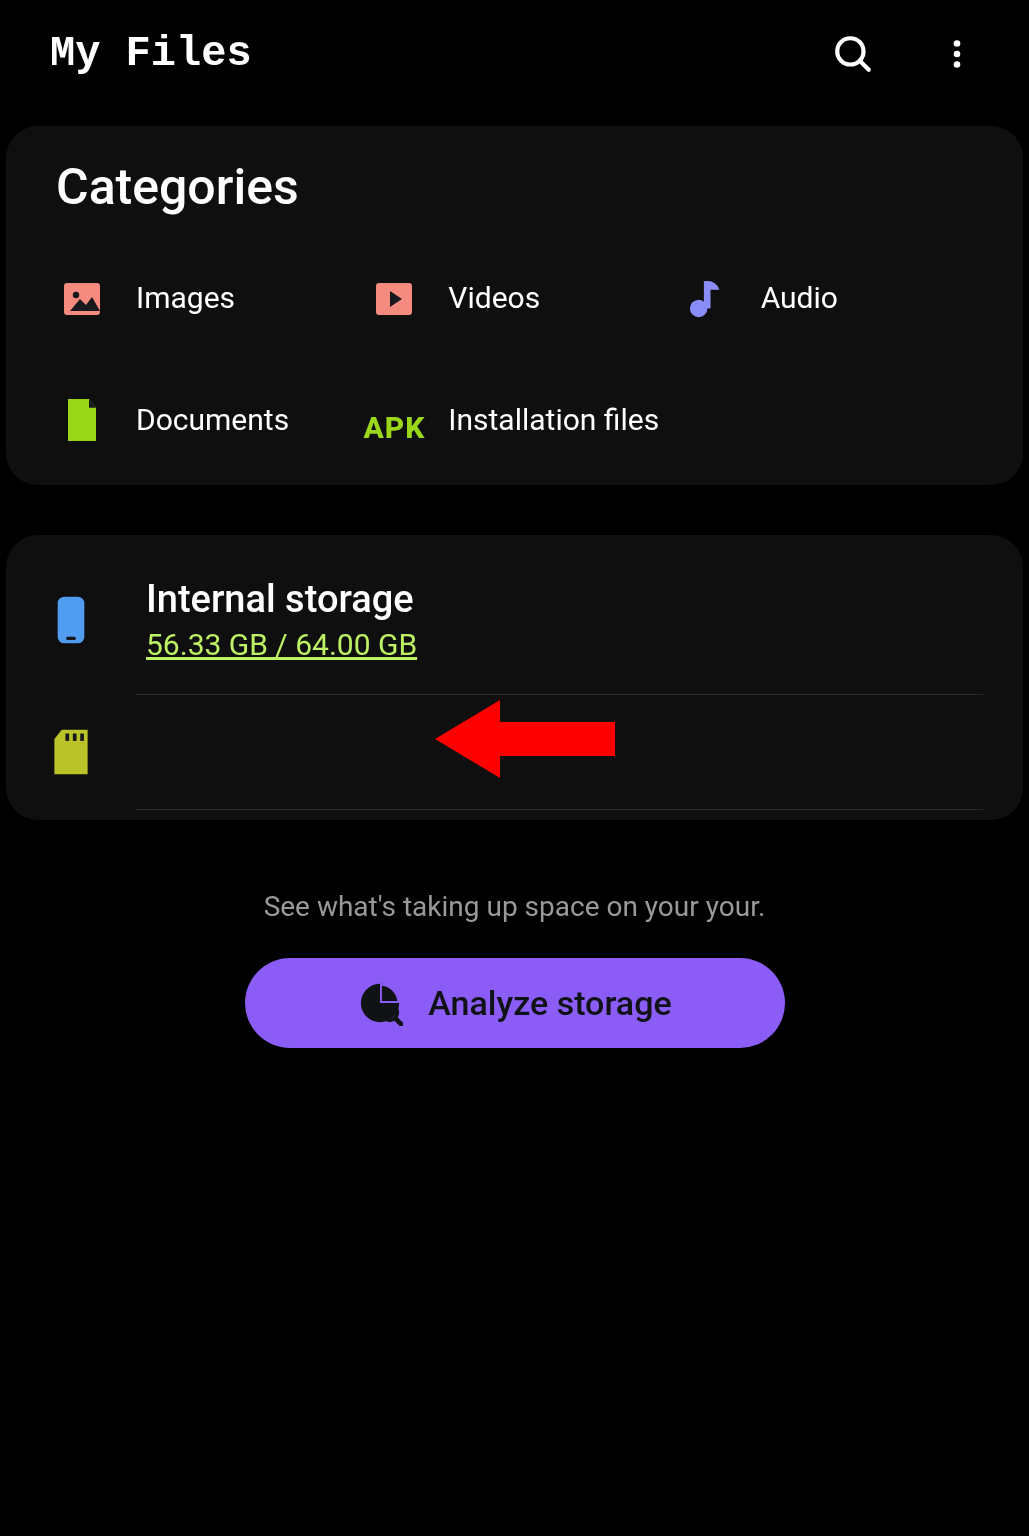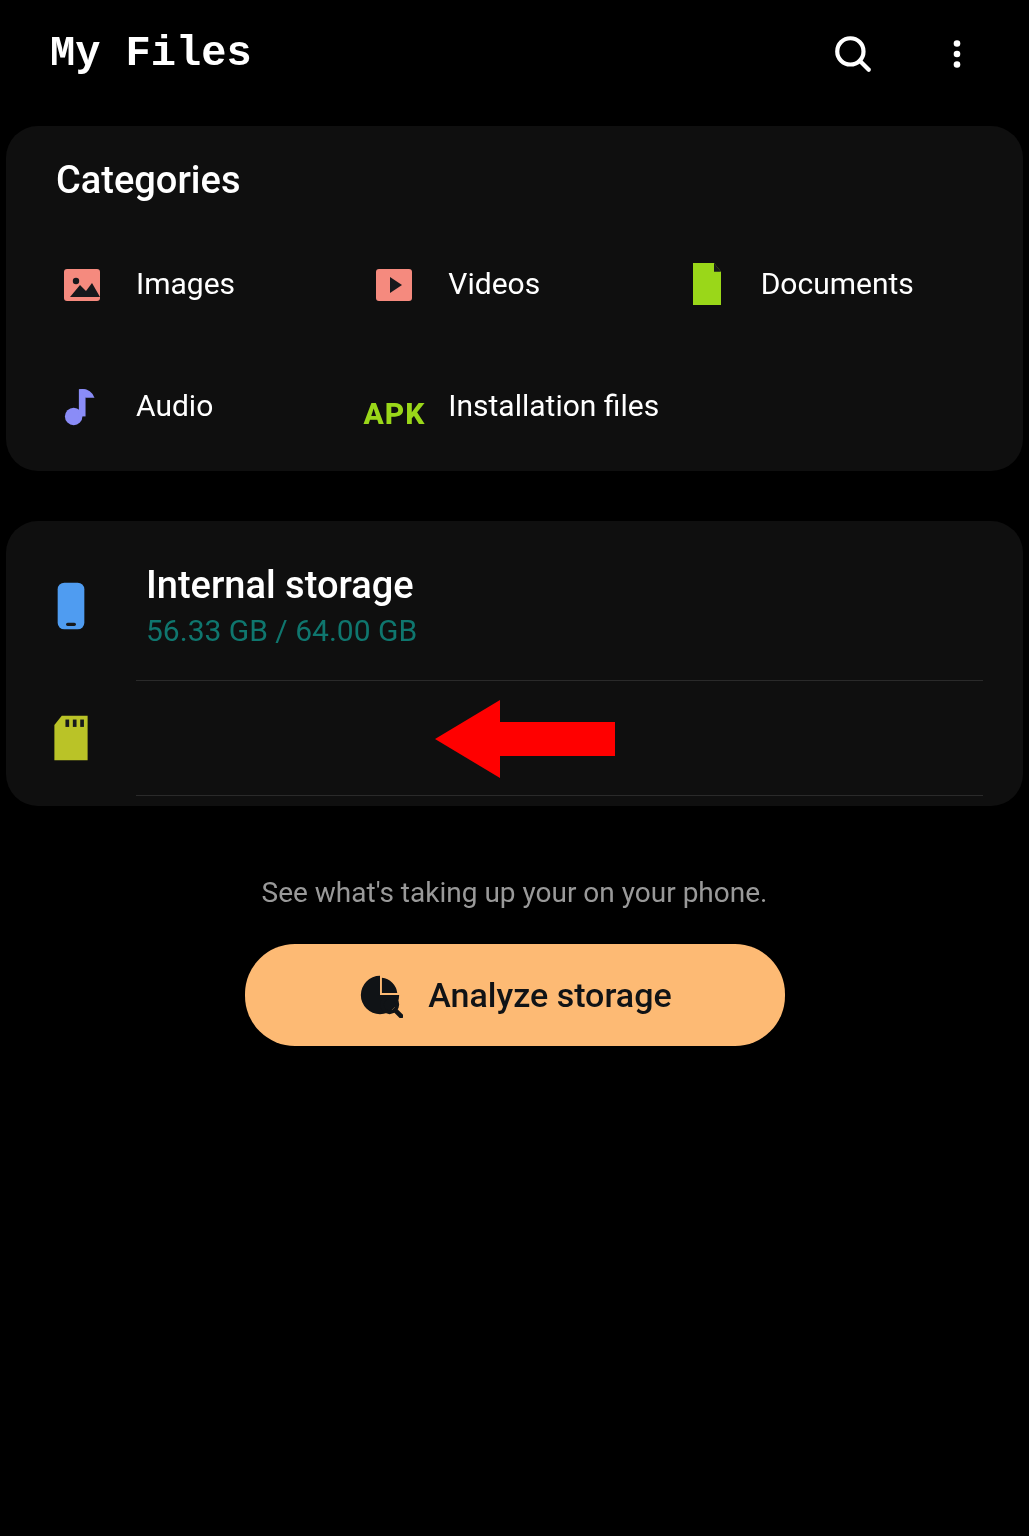--- a/index.html
+++ b/index.html
@@ -37,21 +37,21 @@
     justify-content: center;
     cursor: pointer;
   }
   .card {
     background: #0f0f0f;
     border-radius: 32px;
     margin: 8px 6px;
     padding: 32px 50px 40px 50px;
   }
   .section-title {
-    font-size: 38px;
+    font-size: 50px;
     font-weight: 500;
     color: #ffffff;
     margin-bottom: 45px;
   }
   .categories-grid {
     display: grid;
     grid-template-columns: repeat(3, 1fr);
     row-gap: 70px;
     column-gap: 20px;
     padding: 10px 0 0 0;
@@ -105,37 +105,38 @@
     flex-direction: column;
     gap: 6px;
   }
   .storage-title {
     font-size: 38px;
     font-weight: 500;
     color: #ffffff;
   }
   .storage-sub {
     font-size: 30px;
-    color: #0f766e;
+    color: #bef264;
+    text-decoration: underline;
   }
   .footer-hint {
     text-align: center;
     color: #999999;
     font-size: 28px;
     margin: 70px 0 35px 0;
   }
   .analyze-btn {
     display: flex;
     align-items: center;
     justify-content: center;
     gap: 25px;
-    background: #fdba74;
+    background: #8b5cf6;
     color: #101316;
     width: 540px;
-    height: 102px;
+    height: 90px;
     margin: 0 auto;
     border-radius: 50px;
     font-size: 34px;
     font-weight: 500;
     cursor: pointer;
   }
   .apk-text {
     font-weight: 800;
     font-size: 30px;
     color: #9ad719;
@@ -190,37 +191,37 @@
         <svg width="48" height="48" viewBox="0 0 24 24" fill="#f58a7e">
           <rect x="3" y="4" width="18" height="16" rx="1.5"></rect>
           <path d="M10 8 L16 12 L10 16 Z" fill="#17191c"></path>
         </svg>
       </div>
       <div class="cat-label">Videos</div>
     </div>
 
     <div class="category-item">
       <div class="cat-icon">
-        <svg width="42" height="50" viewBox="0 0 24 28" fill="#9ad719">
-          <path d="M4 2 L16 2 L20 7 L20 26 L4 26 Z"></path>
-          <path d="M16 2 L16 7 L20 7 Z" fill="#17191c"></path>
-        </svg>
-      </div>
-      <div class="cat-label">Documents</div>
-    </div>
-
-    <div class="category-item">
-      <div class="cat-icon">
         <svg width="50" height="50" viewBox="0 0 24 24" fill="#8a8cf7">
           <circle cx="8" cy="17" r="4.2"></circle>
           <rect x="10.5" y="4" width="3.2" height="13"></rect>
           <path d="M10.5 4 Q16 3 18 8 L13.7 8 Z"></path>
         </svg>
       </div>
       <div class="cat-label">Audio</div>
+    </div>
+
+    <div class="category-item">
+      <div class="cat-icon">
+        <svg width="42" height="50" viewBox="0 0 24 28" fill="#9ad719">
+          <path d="M4 2 L16 2 L20 7 L20 26 L4 26 Z"></path>
+          <path d="M16 2 L16 7 L20 7 Z" fill="#17191c"></path>
+        </svg>
+      </div>
+      <div class="cat-label">Documents</div>
     </div>
 
 
     <div class="category-item">
       <div class="cat-icon">
         <span class="apk-text">APK</span>
       </div>
       <div class="cat-label">Installation files</div>
     </div>
 
@@ -255,21 +256,21 @@
     </div>
     <div class="storage-text">
     </div>
   </div>
 
   <div class="storage-divider"></div>
 
 
 </div>
 
-<div class="footer-hint">See what's taking up your on your phone.</div>
+<div class="footer-hint">See what's taking up space on your your.</div>
 
 <div class="analyze-btn">
   <svg width="46" height="46" viewBox="0 0 24 24" fill="#101316">
     <path d="M12 2 A10 10 0 0 0 2 12 A10 10 0 0 0 12 22 A10 10 0 0 0 22 12 L12 12 Z M13 3 A9 9 0 0 1 21 11 L13 11 Z"></path>
     <circle cx="17" cy="17" r="4" fill="none" stroke="#101316" stroke-width="2"></circle>
     <line x1="20" y1="20" x2="23" y2="23" stroke="#101316" stroke-width="2.5" stroke-linecap="round"></line>
   </svg>
   <span>Analyze storage</span>
 </div>
 

